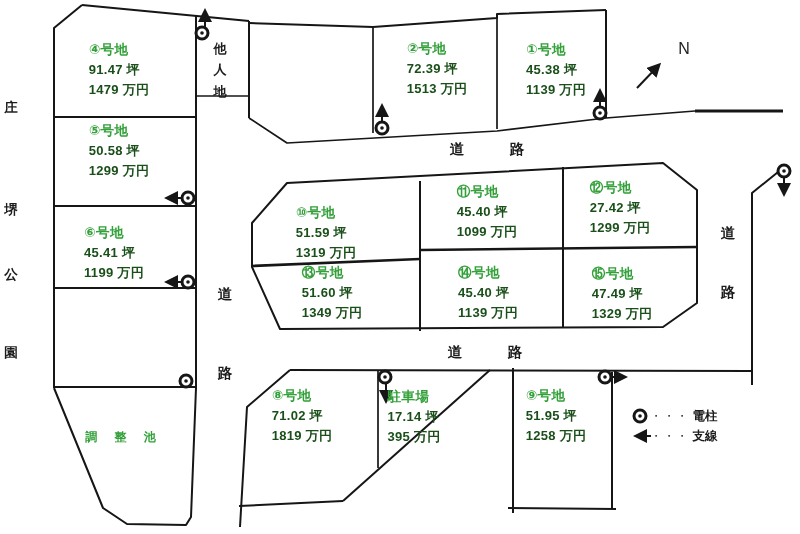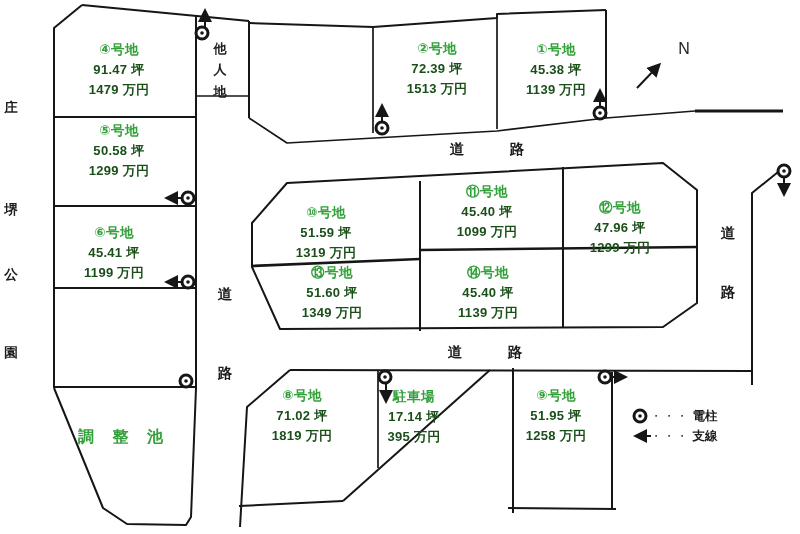--- a/index.html
+++ b/index.html
@@ -11,27 +11,27 @@
   }
   svg.map { position:absolute; left:0; top:0; }
   .ln { fill:none; stroke:var(--line-color); stroke-width:2; stroke-linejoin:round; stroke-linecap:butt; }
   .ln.thin { stroke-width:1.7; }
   .ln.thick { stroke-width:3; }
   .ln.bold { stroke-width:2.6; }
   .pole-ring { fill:#ffffff; stroke:var(--line-color); stroke-width:3; }
   .pole-dot { fill:var(--line-color); stroke:none; }
   .wire { stroke:var(--line-color); stroke-width:2; fill:none; }
   .lbl { position:absolute; transform:translate(-50%,-50%); white-space:nowrap; }
-  .plot-label { text-align:center; line-height:20px; font-weight:bold; font-size:13px; }
+  .plot-label { line-height:20px; font-weight:bold; font-size:13px; }
   .plot-name { color:var(--plot-name-green); font-size:13.5px; letter-spacing:0.5px; }
   .plot-val { color:var(--value-green); letter-spacing:0.3px; }
   .road-char { font-size:14.5px; font-weight:bold; color:var(--text-black); }
   .park-char { font-size:13.5px; font-weight:bold; color:var(--text-black); }
   .other-char { font-size:13px; font-weight:bold; color:var(--text-black); }
-  .pond-label { color:var(--plot-name-green); font-weight:bold; font-size:16px; letter-spacing:7px; }
+  .pond-label { color:var(--plot-name-green); font-weight:bold; font-size:12px; letter-spacing:7px; }
   .parking-name { color:var(--plot-name-green); }
   .compass-label { font-size:16px; font-weight:500; color:#222; }
   .legend-label { font-size:12.5px; font-weight:bold; color:var(--text-black); }
   .legend-dots { font-size:9px; font-weight:bold; color:var(--line-color); letter-spacing:4px; }
 </style>
 </head>
 <body>
 
 <div class="stage" style="--plot-name-green: #33a03a; --value-green: #1a4f1a; --line-color: #161616; --text-black: #1c1c1c;">
 
@@ -170,34 +170,39 @@
   <div class="lbl plot-label" style="left:326px;top:233px">
     <div class="plot-name">⑩号地</div>
     <div class="plot-val">51.59 坪</div>
     <div class="plot-val">1319 万円</div>
   </div>
   <div class="lbl plot-label" style="left:487px;top:212px">
     <div class="plot-name">⑪号地</div>
     <div class="plot-val">45.40 坪</div>
     <div class="plot-val">1099 万円</div>
   </div>
-  <div class="lbl plot-label" style="left:620px;top:228px">
+  <div class="lbl plot-label" style="left:620px;top:208px">
     <div class="plot-name">⑫号地</div>
-    <div class="plot-val">47.96 坪</div>
+    <div class="plot-val">27.42 坪</div>
     <div class="plot-val">1299 万円</div>
   </div>
   <div class="lbl plot-label" style="left:332px;top:293px">
     <div class="plot-name">⑬号地</div>
     <div class="plot-val">51.60 坪</div>
     <div class="plot-val">1349 万円</div>
   </div>
   <div class="lbl plot-label" style="left:488px;top:293px">
     <div class="plot-name">⑭号地</div>
     <div class="plot-val">45.40 坪</div>
     <div class="plot-val">1139 万円</div>
+  </div>
+  <div class="lbl plot-label" style="left:622px;top:294px">
+    <div class="plot-name">⑮号地</div>
+    <div class="plot-val">47.49 坪</div>
+    <div class="plot-val">1329 万円</div>
   </div>
 
   <div class="lbl plot-label" style="left:414px;top:417px">
     <div class="plot-name parking-name">駐車場</div>
     <div class="plot-val">17.14 坪</div>
     <div class="plot-val">395 万円</div>
   </div>
 
   <div class="lbl road-char" style="left:457px;top:149px">道</div>
   <div class="lbl road-char" style="left:517px;top:149px">路</div>

